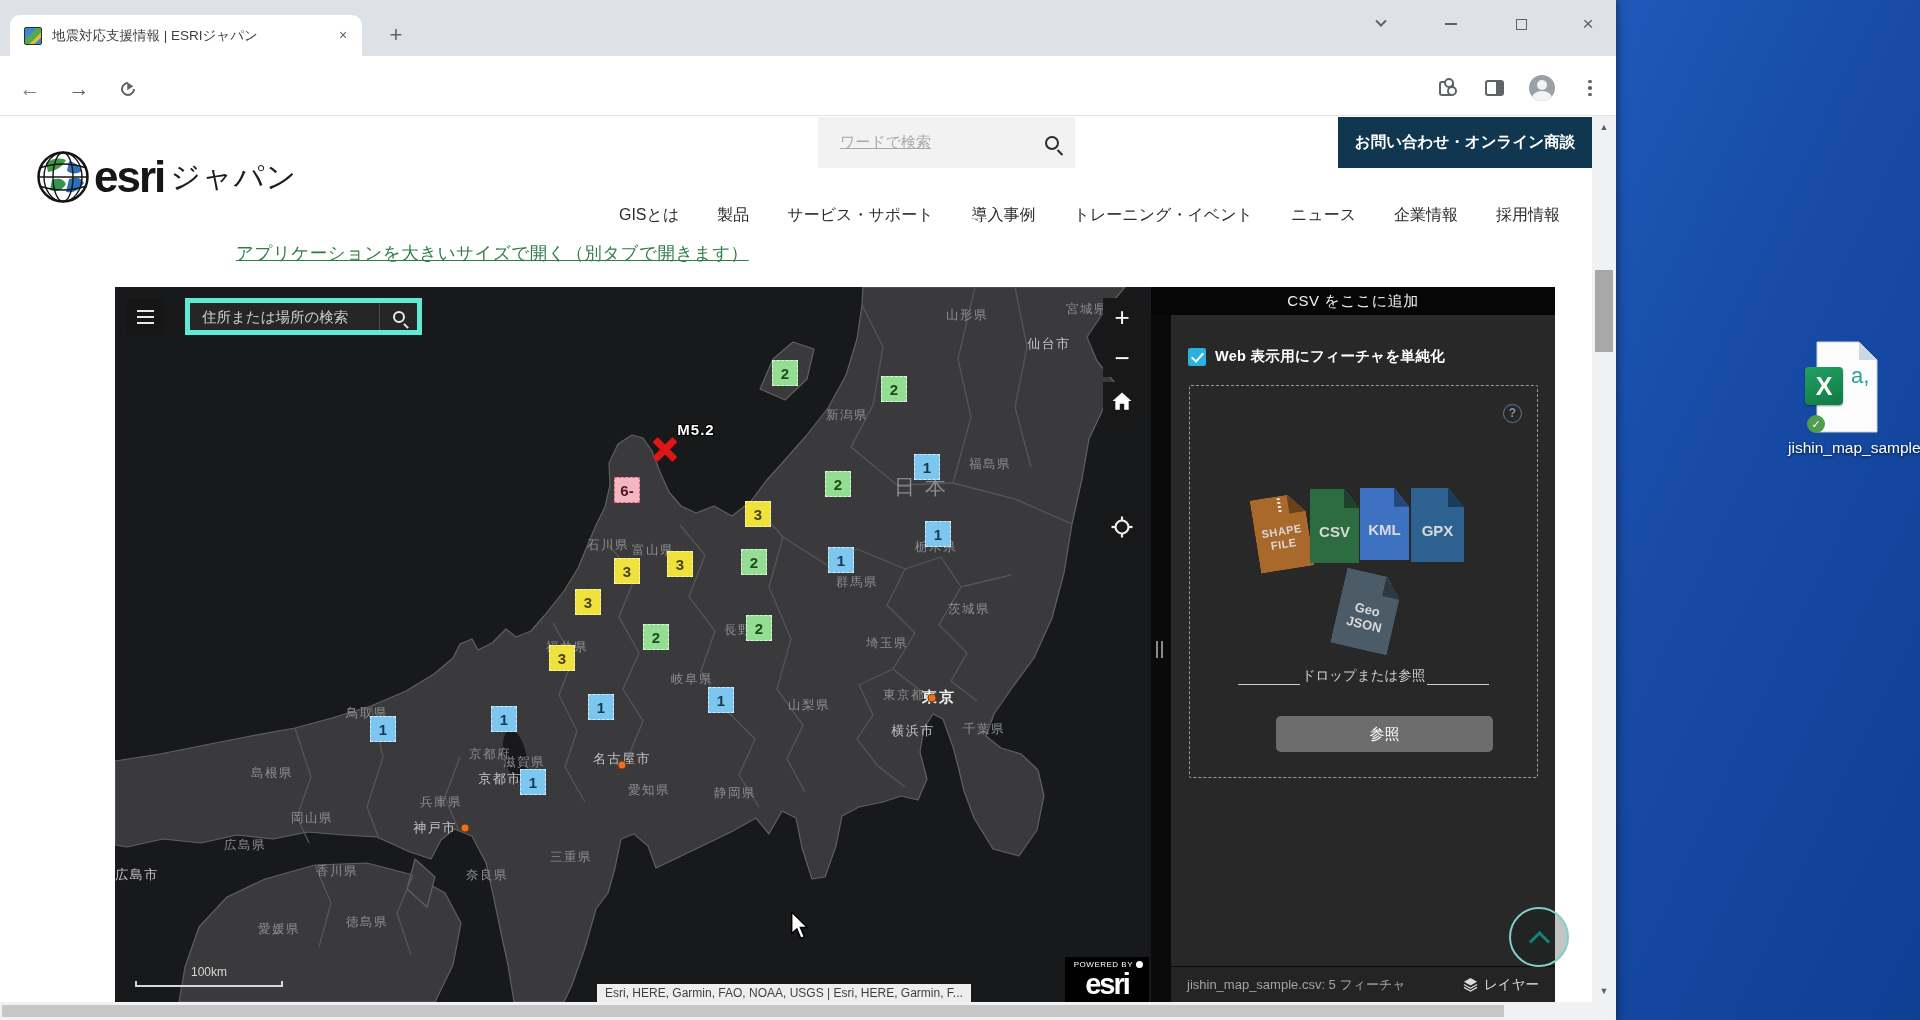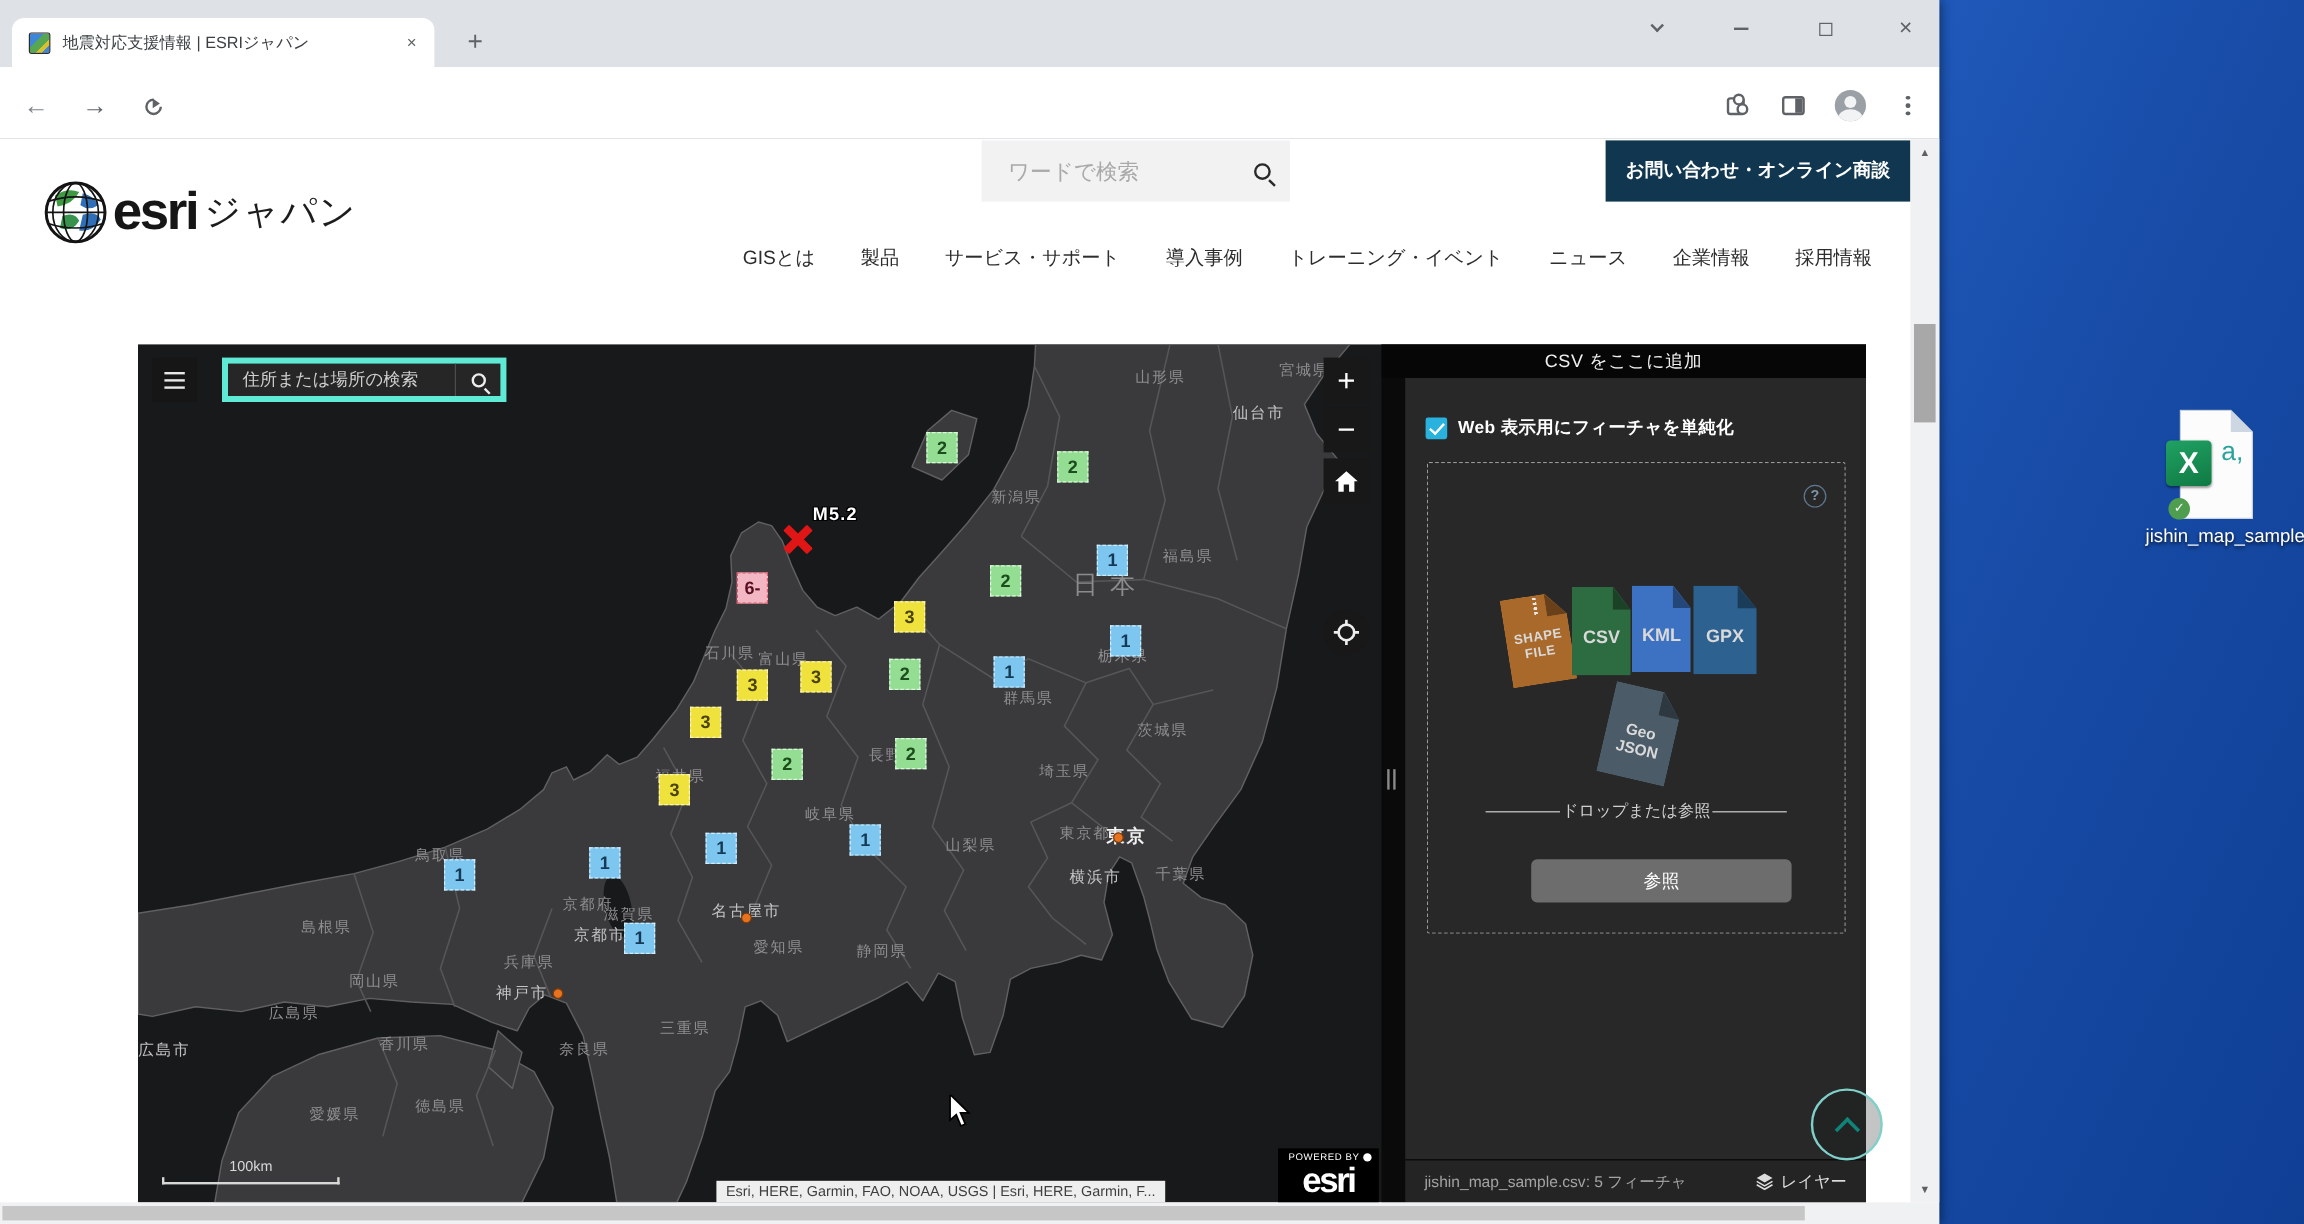--- a/index.html
+++ b/index.html
@@ -74,21 +74,21 @@
   .kebab-dots i { width:3.5px; height:3.5px; border-radius:50%; background:#5f6368; }
 
   .page-bg { position:absolute; left:0; top:116px; width:1616px; height:886px; background:#fff; }
 
   
   .site-logo { position:absolute; left:36px; top:150px; display:flex; align-items:center; }
   .logo-brand { font-size:44px; font-weight:bold; color:#161616; letter-spacing:-2px; margin-left:4px; }
   .logo-suffix { font-size:30px; color:#1c1c1c; margin-left:6px; letter-spacing:1px; }
   .hdr-search { position:absolute; left:818px; top:117px; width:257px; height:51px; background:#f2f2f2;
     display:flex; align-items:center; padding:0 16px 0 22px; }
-  .hdr-search-ph { color:#a9a9a9; font-size:18px; flex:1; }
+  .hdr-search-ph { color:#a9a9a9; font-size:15px; flex:1;text-decoration:underline; }
   .mag { width:14px; height:14px; border:2px solid #2a2a2a; border-radius:50%; position:relative; }
   .mag::after { content:""; position:absolute; width:2px; height:7px; background:#2a2a2a;
     left:12px; top:11px; transform:rotate(-45deg); }
   .btn-trial { position:absolute; left:1075px; top:117px; width:263px; height:51px; background:#0a8573;
     color:#fff; font-weight:bold; font-size:16.5px; display:flex; align-items:center; justify-content:center; }
   .btn-contact { position:absolute; left:1338px; top:117px; width:254px; height:51px; background:#10374f;
     color:#fff; font-weight:bold; font-size:15.5px; display:flex; align-items:center; justify-content:center; }
   .main-nav { position:absolute; left:0; top:198px; width:1592px; height:34px; display:flex;
     justify-content:flex-end; align-items:center; gap:38px; padding-right:32px; }
   .nav-item { font-size:16px; color:#2d2d2d; white-space:nowrap; }
@@ -176,21 +176,21 @@
   .ficon.shape { left:65px; top:110px; width:54px; height:74px; background:#a8692b; transform:rotate(-9deg); }
   .ficon.shape span { font-size:11px; line-height:13px; letter-spacing:.5px; }
   .ficon.shape::after { content:""; position:absolute; top:2px; left:50%; width:3px; height:15px;
     background:repeating-linear-gradient(#e9e9e9 0 2px,transparent 2px 4px); }
   .ficon.csv { left:120px; top:103px; width:49px; height:74px; background:#2d6b40; }
   .ficon.kml { left:170px; top:102px; width:49px; height:72px; background:#3d72c2; }
   .ficon.gpx { left:221px; top:102px; width:53px; height:74px; background:#2d618f; }
   .ficon.csv span,.ficon.kml span,.ficon.gpx span { font-size:15px; }
   .ficon.geo { left:148px; top:187px; width:58px; height:77px; background:#4b5b68; transform:rotate(13deg); }
   .ficon.geo span { font-size:13px; line-height:15px; }
-  .drop-hint { position:absolute; left:0; top:281px; width:100%; display:flex; align-items:center;
+  .drop-hint { position:absolute; left:0; top:281px; width:100%; display:flex; align-items:flex-end;
     justify-content:center; color:#d0d0d0; font-size:13.5px; }
   .drop-hint i { width:62px; height:1px; background:#cfcfcf; }
   .browse-btn { position:absolute; left:86px; top:330px; width:217px; height:36px; background:#6d6d6d;
     border-radius:5px; color:#fff; font-size:15px; display:flex; align-items:center; justify-content:center; }
   .panel-status { position:absolute; left:20px; top:679px; width:384px; height:36px; background:#242424;
     border-top:1px solid #070707; display:flex; align-items:center; padding:0 16px; }
   .status-text { color:#a3a3a3; font-size:13px; flex:1; }
   .layers { display:flex; align-items:center; gap:6px; color:#dcdcdc; font-size:13.5px; }
   .totop { position:absolute; left:1509px; top:907px; width:60px; height:60px; border-radius:50%;
     border:2px solid #7fd0c9; background:rgba(16,22,22,.25); z-index:20; }
@@ -301,20 +301,21 @@
         <span class="nav-item">GISとは</span>
         <span class="nav-item">製品</span>
         <span class="nav-item">サービス・サポート</span>
         <span class="nav-item">導入事例</span>
         <span class="nav-item">トレーニング・イベント</span>
         <span class="nav-item">ニュース</span>
         <span class="nav-item">企業情報</span>
         <span class="nav-item">採用情報</span>
       </div>
 
+    <a class="green-link">アプリケーションを大きいサイズで開く（別タブで開きます）</a>
 
     <div class="app">
       <div class="mapview">
         <svg class="land" width="1036" height="715" viewBox="0 0 1036 715">
           <g fill="#3a3a3c" stroke="#606062" stroke-width="1.2" stroke-linejoin="round">
             <path d="M748,0 L1010,0 L988,26 L972,50 L982,74 L1000,96 L988,122 L974,152 L967,192 L957,237 L949,286 L937,331 L919,371 L897,401 L879,427 L871,449 L886,461 L906,467 L923,483 L929,509 L922,543 L904,569 L878,562 L859,531 L849,504 L843,479 L838,460 L828,432 L818,427 L809,441 L805,465 L812,492 L803,513 L786,509 L768,515 L744,520 L727,529 L721,559 L710,590 L697,592 L687,561 L681,531 L667,524 L654,547 L641,531 L616,545 L589,558 L562,571 L541,581 L533,559 L519,547 L506,552 L500,581 L493,606 L481,622 L470,661 L457,698 L449,715 L399,715 L393,678 L386,646 L379,612 L371,576 L357,549 L339,542 L326,553 L316,572 L295,565 L262,550 L228,548 L193,545 L158,552 L122,548 L86,556 L48,552 L12,560 L0,558 L0,474 L45,467 L90,458 L136,449 L180,441 L217,431 L256,419 L291,404 L319,387 L338,371 L345,357 L357,352 L363,363 L377,356 L391,342 L401,350 L416,344 L429,329 L449,304 L463,281 L473,257 L481,238 L490,220 L495,198 L494,176 L503,157 L517,148 L528,151 L537,164 L545,185 L554,205 L566,219 L581,226 L599,219 L617,229 L636,214 L651,194 L669,174 L691,149 L713,121 L731,88 L742,52 L747,18 Z"></path>
             <path d="M645,102 L658,72 L678,55 L699,62 L692,92 L670,113 Z"></path>
             <path d="M84,640 L112,610 L150,592 L200,578 L252,576 L298,588 L330,606 L346,636 L338,678 L320,715 L64,715 L70,680 Z"></path>
             <path d="M300,572 L320,590 L312,620 L292,602 Z"></path>
           </g>

